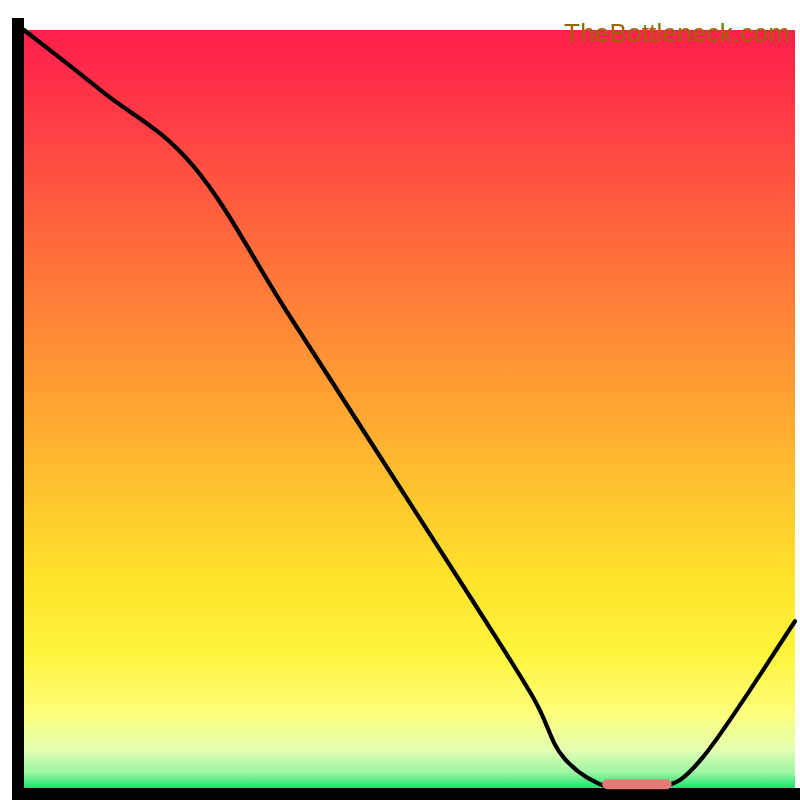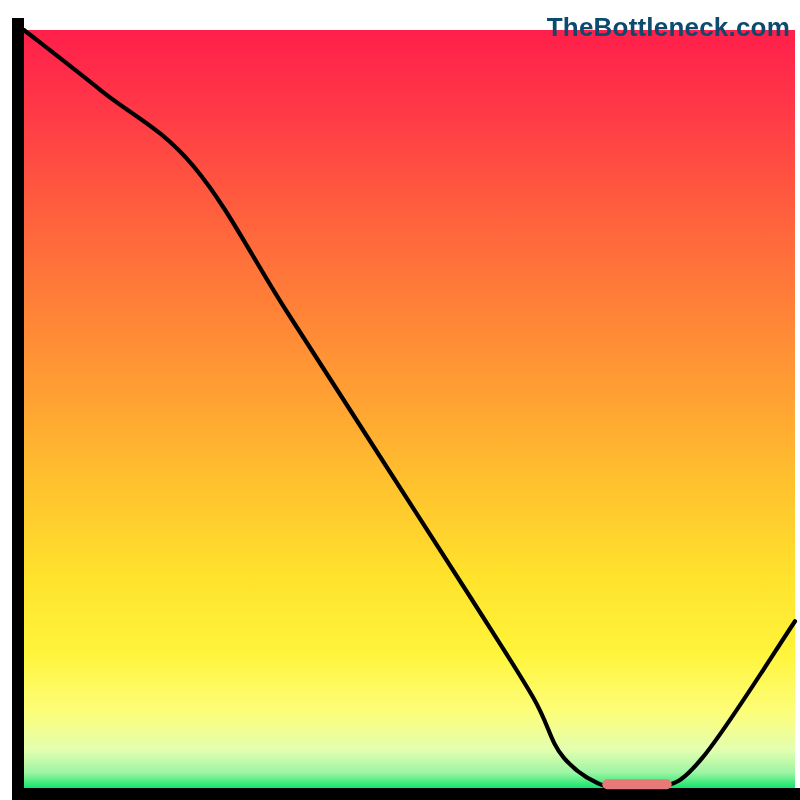--- a/index.html
+++ b/index.html
@@ -10,25 +10,25 @@
     background: #ffffff;
     font-family: Arial, Helvetica, sans-serif;
   }
   .wrap {
     position: relative;
     width: 800px;
     height: 800px;
   }
   .watermark {
     position: absolute;
-    top: 12px;
+    top: 18px;
     right: 10px;
     font-size: 26px;
-    font-weight: 700;
-    color: #0c4a6e;
+    font-weight: 400;
+    color: #a16207;
     letter-spacing: 0.2px;
     user-select: none;
   }
   svg {
     display: block;
   }
 </style>
 </head>
 <body>
 <div class="wrap">

